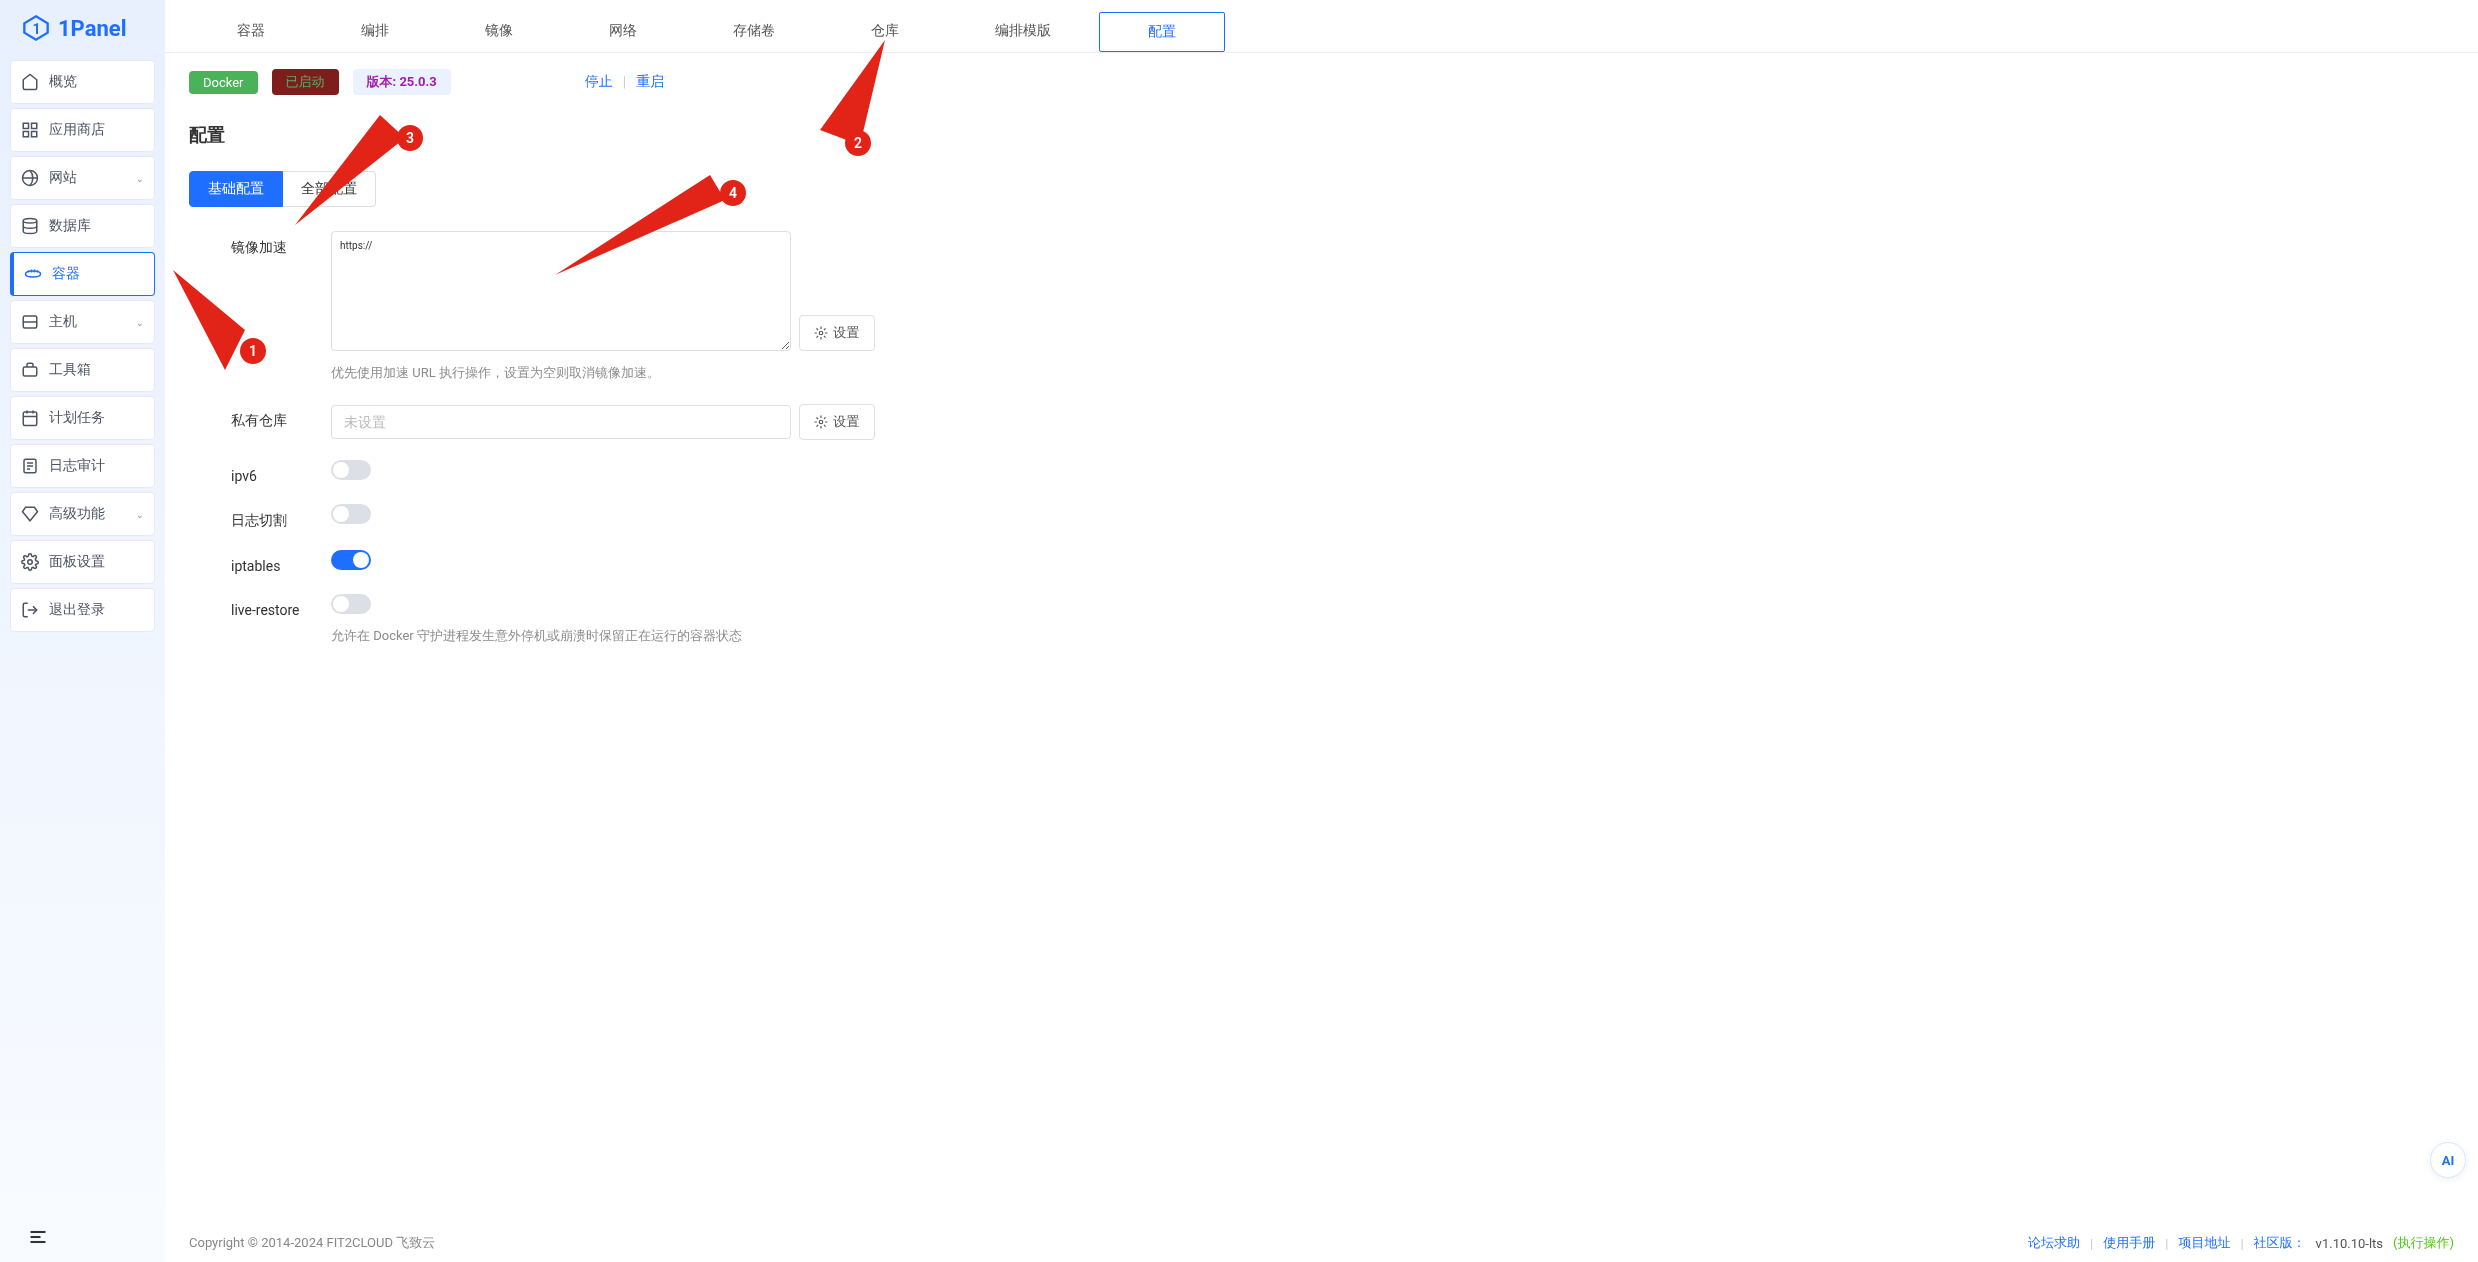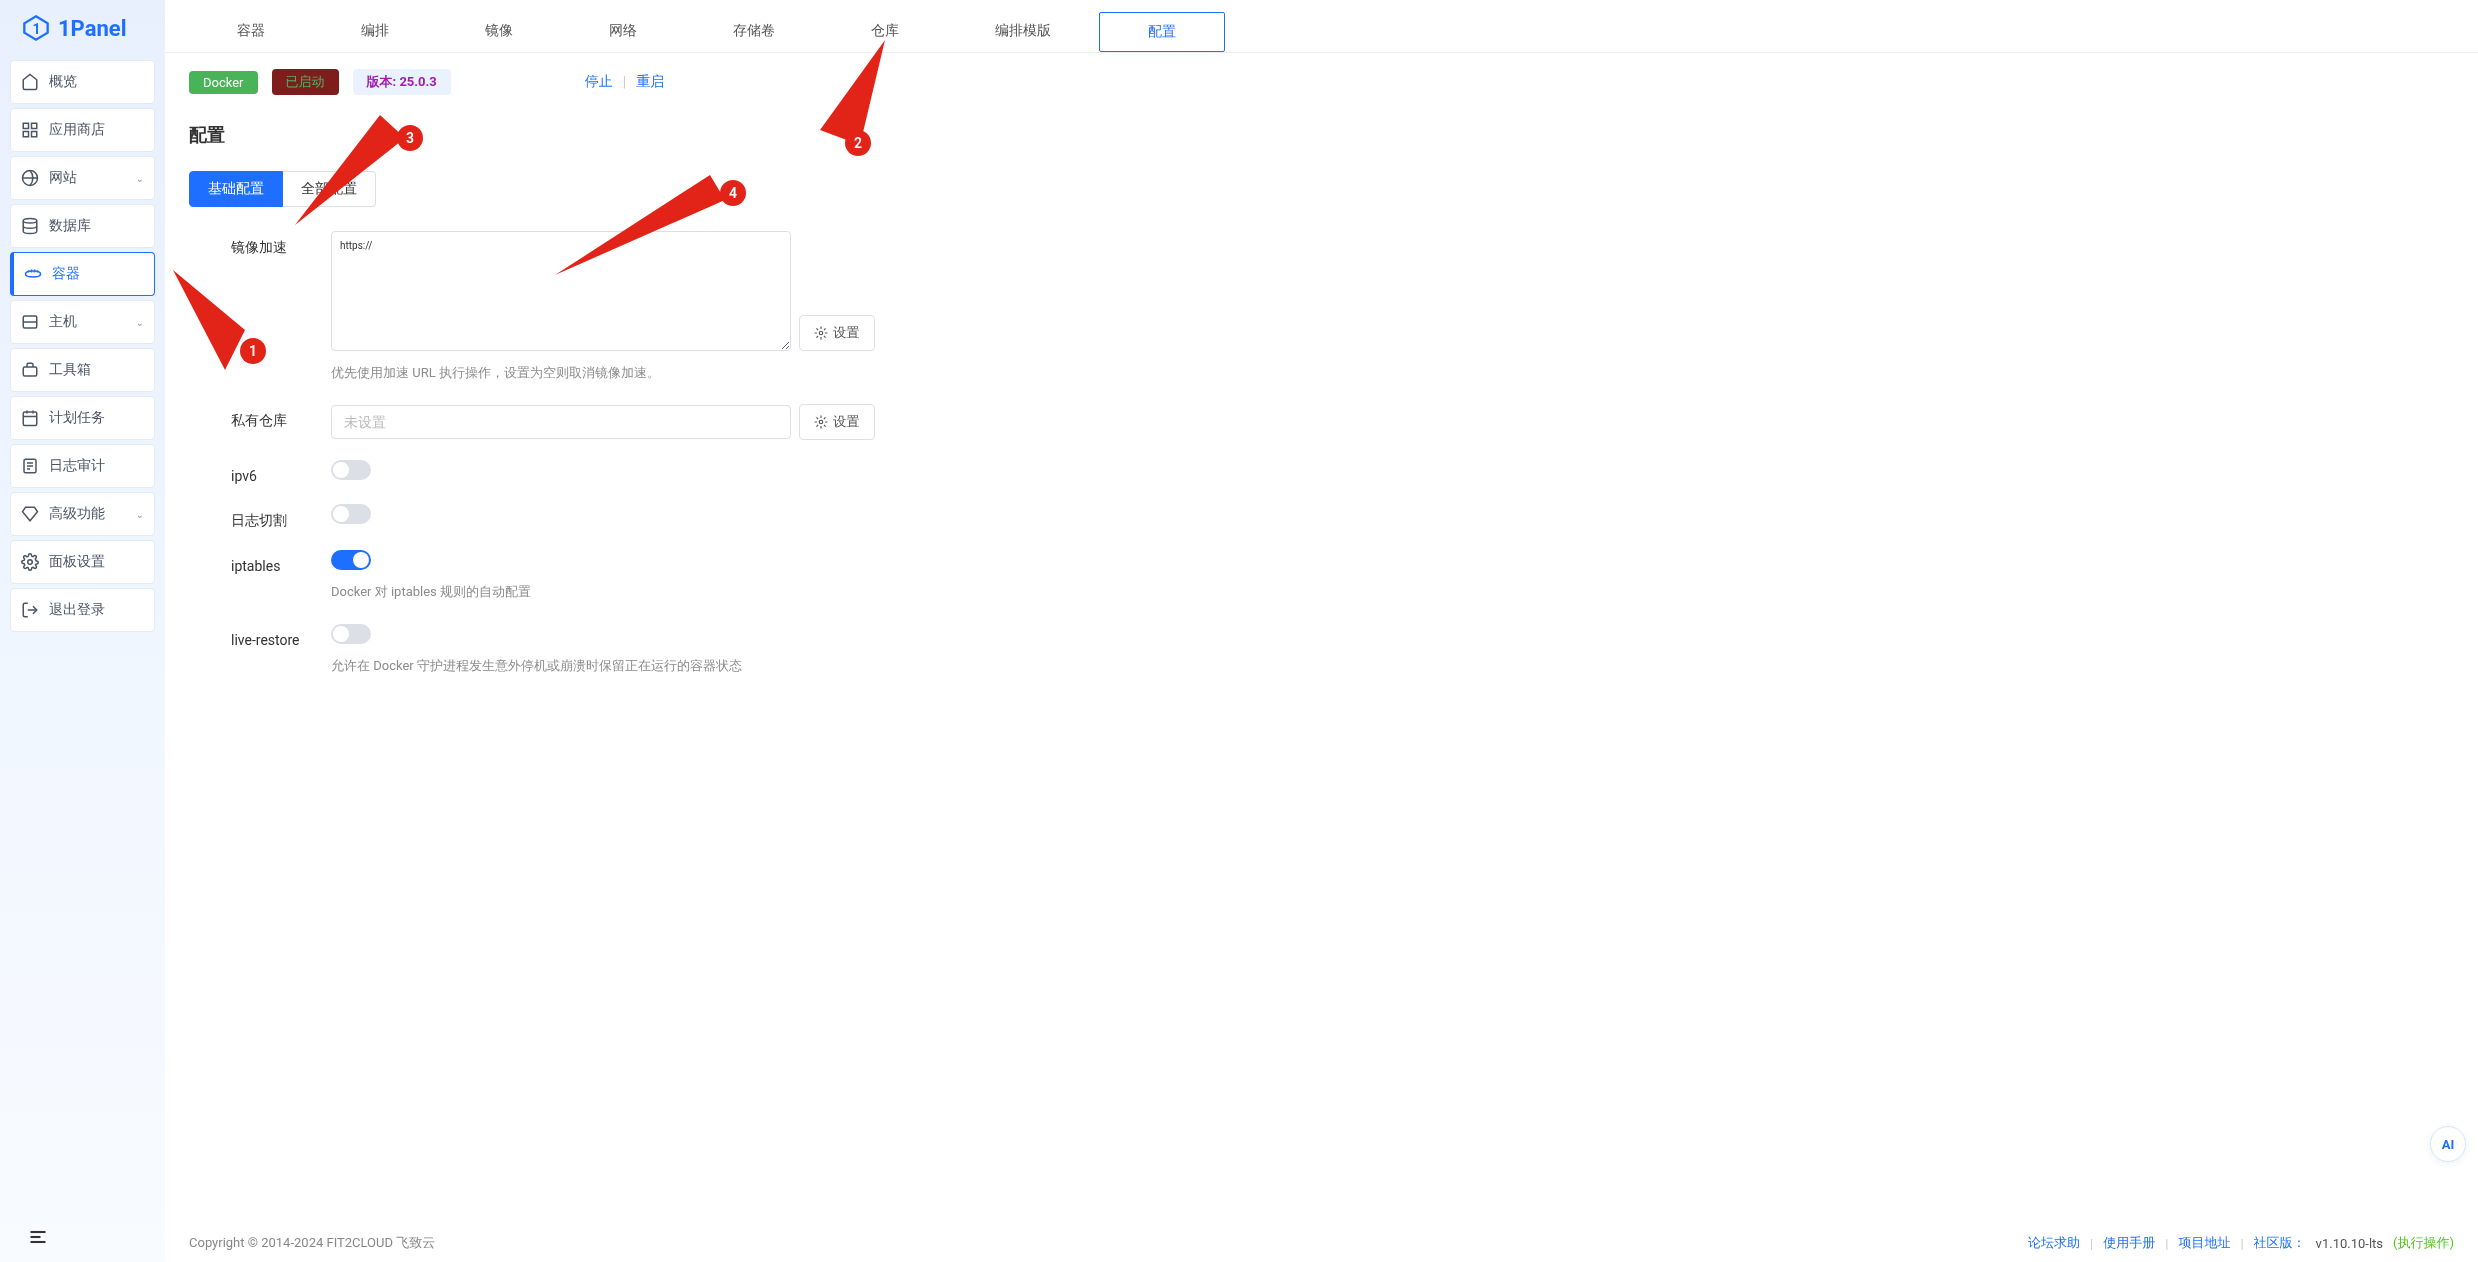--- a/index.html
+++ b/index.html
@@ -66,21 +66,21 @@
     .switch input { opacity: 0; width: 0; height: 0; }
     .slider { position: absolute; cursor: pointer; inset: 0; background: #dcdfe6; border-radius: 20px; transition: .2s; }
     .slider:before { content: ""; position: absolute; width: 16px; height: 16px; left: 2px; top: 2px; background: #fff; border-radius: 50%; transition: .2s; }
     .switch input:checked + .slider { background: #1e6fff; }
     .switch input:checked + .slider:before { transform: translateX(20px); }
     
     
     .annotation-arrow { position: absolute; pointer-events: none; z-index: 100; }
     .badge-num { position: absolute; width: 26px; height: 26px; border-radius: 50%; background: #e22318; color: #fff; display: flex; align-items: center; justify-content: center; font-size: 14px; font-weight: 600; z-index: 101; pointer-events: none; }
     
-    .floating-ai { position: fixed; right: 12px; bottom: 100px; width: 36px; height: 36px; border-radius: 50%; background: #fff; border: 1.5px solid #d6e4ff; display: flex; align-items: center; justify-content: center; color: #1e6fff; font-weight: 700; font-size: 13px; cursor: pointer; box-shadow: 0 2px 8px rgba(0,0,0,0.06); }
+    .floating-ai { position: fixed; right: 12px; bottom: 84px; width: 36px; height: 36px; border-radius: 50%; background: #fff; border: 1.5px solid #d6e4ff; display: flex; align-items: center; justify-content: center; color: #1e6fff; font-weight: 700; font-size: 13px; cursor: pointer; box-shadow: 0 2px 8px rgba(0,0,0,0.06); }
     
     .footer { position: fixed; bottom: 0; left: 165px; right: 0; padding: 10px 24px; display: flex; justify-content: space-between; align-items: center; font-size: 13px; color: #888; background: #fff; }
     .footer .links { display: flex; gap: 10px; align-items: center; }
     .footer .links a { color: #1e6fff; text-decoration: none; }
     .footer .links .sep { color: #ccc; }
     .footer .ver { color: #555; }
     .footer .upd { color: #52c41a; }
   </style>
 </head>
 <body>
@@ -304,21 +304,20 @@
           <label class="form-label">日志切割</label>
           <div class="form-field">
             <label class="switch"><input type="checkbox" style=""><span class="slider"></span></label>
           </div>
         </div>
 
         <div class="form-row">
           <label class="form-label">iptables</label>
           <div class="form-field">
             <label class="switch"><input type="checkbox" checked="" style=""><span class="slider"></span></label>
-            <div class="help-text">Docker 对 iptables 规则的自动配置</div>
           </div>
         </div>
 
         <div class="form-row">
           <label class="form-label">live-restore</label>
           <div class="form-field">
             <label class="switch"><input type="checkbox" style=""><span class="slider"></span></label>
             <div class="help-text">允许在 Docker 守护进程发生意外停机或崩溃时保留正在运行的容器状态</div>
           </div>
         </div>

